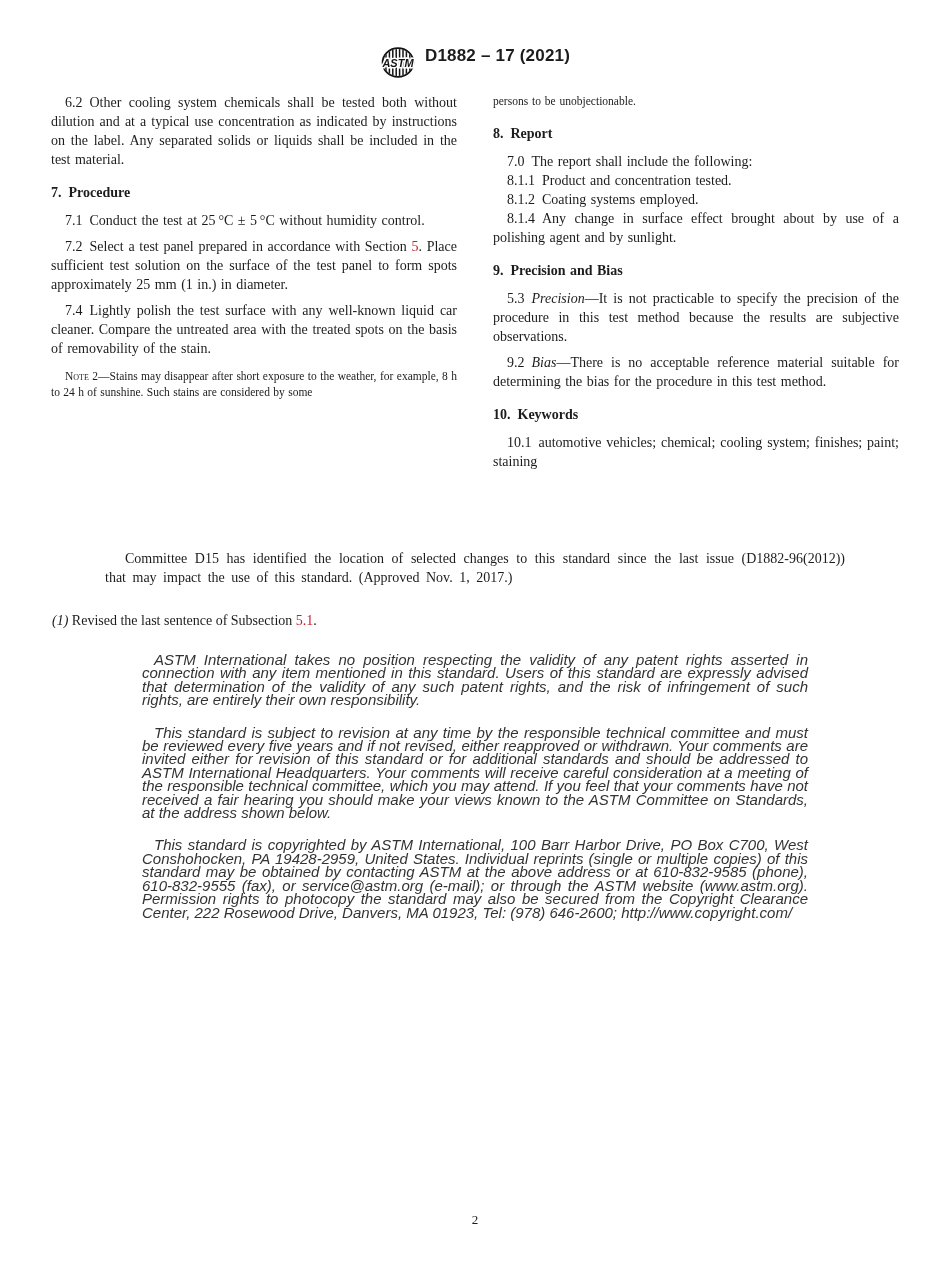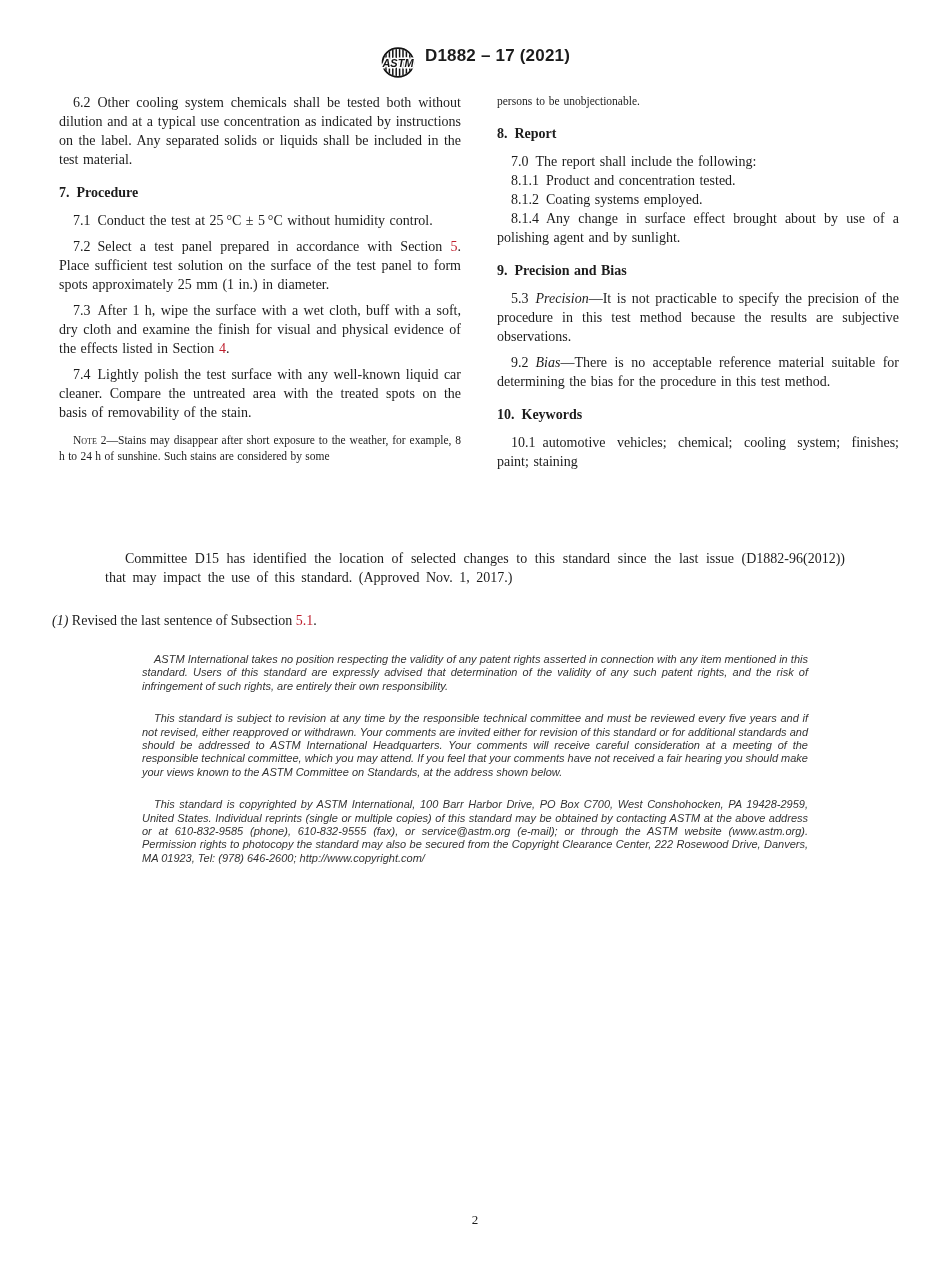--- a/index.html
+++ b/index.html
@@ -10,21 +10,21 @@
     overflow:hidden;
   }
   
   .doc-header{display:flex; justify-content:center; gap:9px; padding-top:46px;}
   .doc-title{
     font-family:"Liberation Sans", sans-serif; font-weight:bold; font-size:17px;
     margin:0; letter-spacing:.2px;
   }
   .logo{display:inline-flex;}
   
-  .columns{display:flex; gap:36px; padding:0 51px; margin-top:14px; height:400px;margin-left:8px;}
+  .columns{display:flex; gap:36px; padding:0 51px; margin-top:14px; height:400px;}
   .col{width:411px; text-align:justify; font-size:14px; line-height:19px; word-spacing:1px;}
   p{margin:0;}
   .ind{text-indent:14px;}
   .gap{margin-top:7px;}
   .sect{
     font-size:14px; font-weight:bold; margin:14px 0 9px; text-align:left;
   }
   .note{font-size:11.5px; line-height:15.5px; margin-top:11px; text-indent:14px; word-spacing:.5px;}
   .cont{font-size:11.5px; line-height:15.5px; text-align:left; margin-top:1px;}
   .sc{font-variant:small-caps;}
@@ -35,21 +35,21 @@
   .sum-title{text-align:center; font-size:14.5px; font-weight:bold; margin:0; letter-spacing:.3px;}
   .sum-intro{
     margin:26px auto 0; width:740px; text-align:justify;
     font-size:14px; line-height:19px; text-indent:20px; word-spacing:3px;
   }
   .sum-item{margin:26px 0 0 52px; font-size:14px;}
   
   .legal{
     width:666px; margin:24px auto 0;
     font-family:"Liberation Sans", sans-serif; font-style:italic;
-    font-size:11px; line-height:13.4px; color:#333;
+    font-size:15px; line-height:13.4px; color:#333;
     text-align:justify;
   }
   .legal-p{text-indent:12px; margin:0;}
   .legal-p + .legal-p{margin-top:19px;}
   .pagenum{position:absolute; left:0; right:0; top:1212px; text-align:center; font-size:13px;}
 </style>
 </head>
 <body>
 
 <div class="page">
@@ -83,21 +83,20 @@
 
     <div class="col">
       <p class="ind">6.2 Other cooling system chemicals shall be tested both without dilution and at a typical use concentration as indicated by instructions on the label. Any separated solids or liquids shall be included in the test material.</p>
 
       <h2 class="sect">7. Procedure</h2>
 
       <p class="ind gap">7.1 Conduct the test at 25 °C ± 5 °C without humidity control.</p>
 
       <p class="ind gap"><span>7.2 Select a test panel prepared in accordance with Section </span><a class="ref">5</a><span>. Place sufficient test solution on the surface of the test panel to form spots approximately 25 mm (1 in.) in diameter.</span></p>
 
-      <p class="ind gap"><span>7.3 After 1 h, wipe the surface with a wet cloth, buff with a soft, dry cloth and examine the finish for visual and physical evidence of the effects listed in Section </span><a class="ref">4</a><span>.</span></p>
 
       <p class="ind gap">7.4 Lightly polish the test surface with any well-known liquid car cleaner. Compare the untreated area with the treated spots on the basis of removability of the stain.</p>
 
       <p class="note"><span class="sc">Note 2—</span><span>Stains may disappear after short exposure to the weather, for example, 8 h to 24 h of sunshine. Such stains are considered by some</span></p>
     </div>
 
     <div class="col">
       <p class="cont">persons to be unobjectionable.</p>
 
       <h2 class="sect">8. Report</h2>

